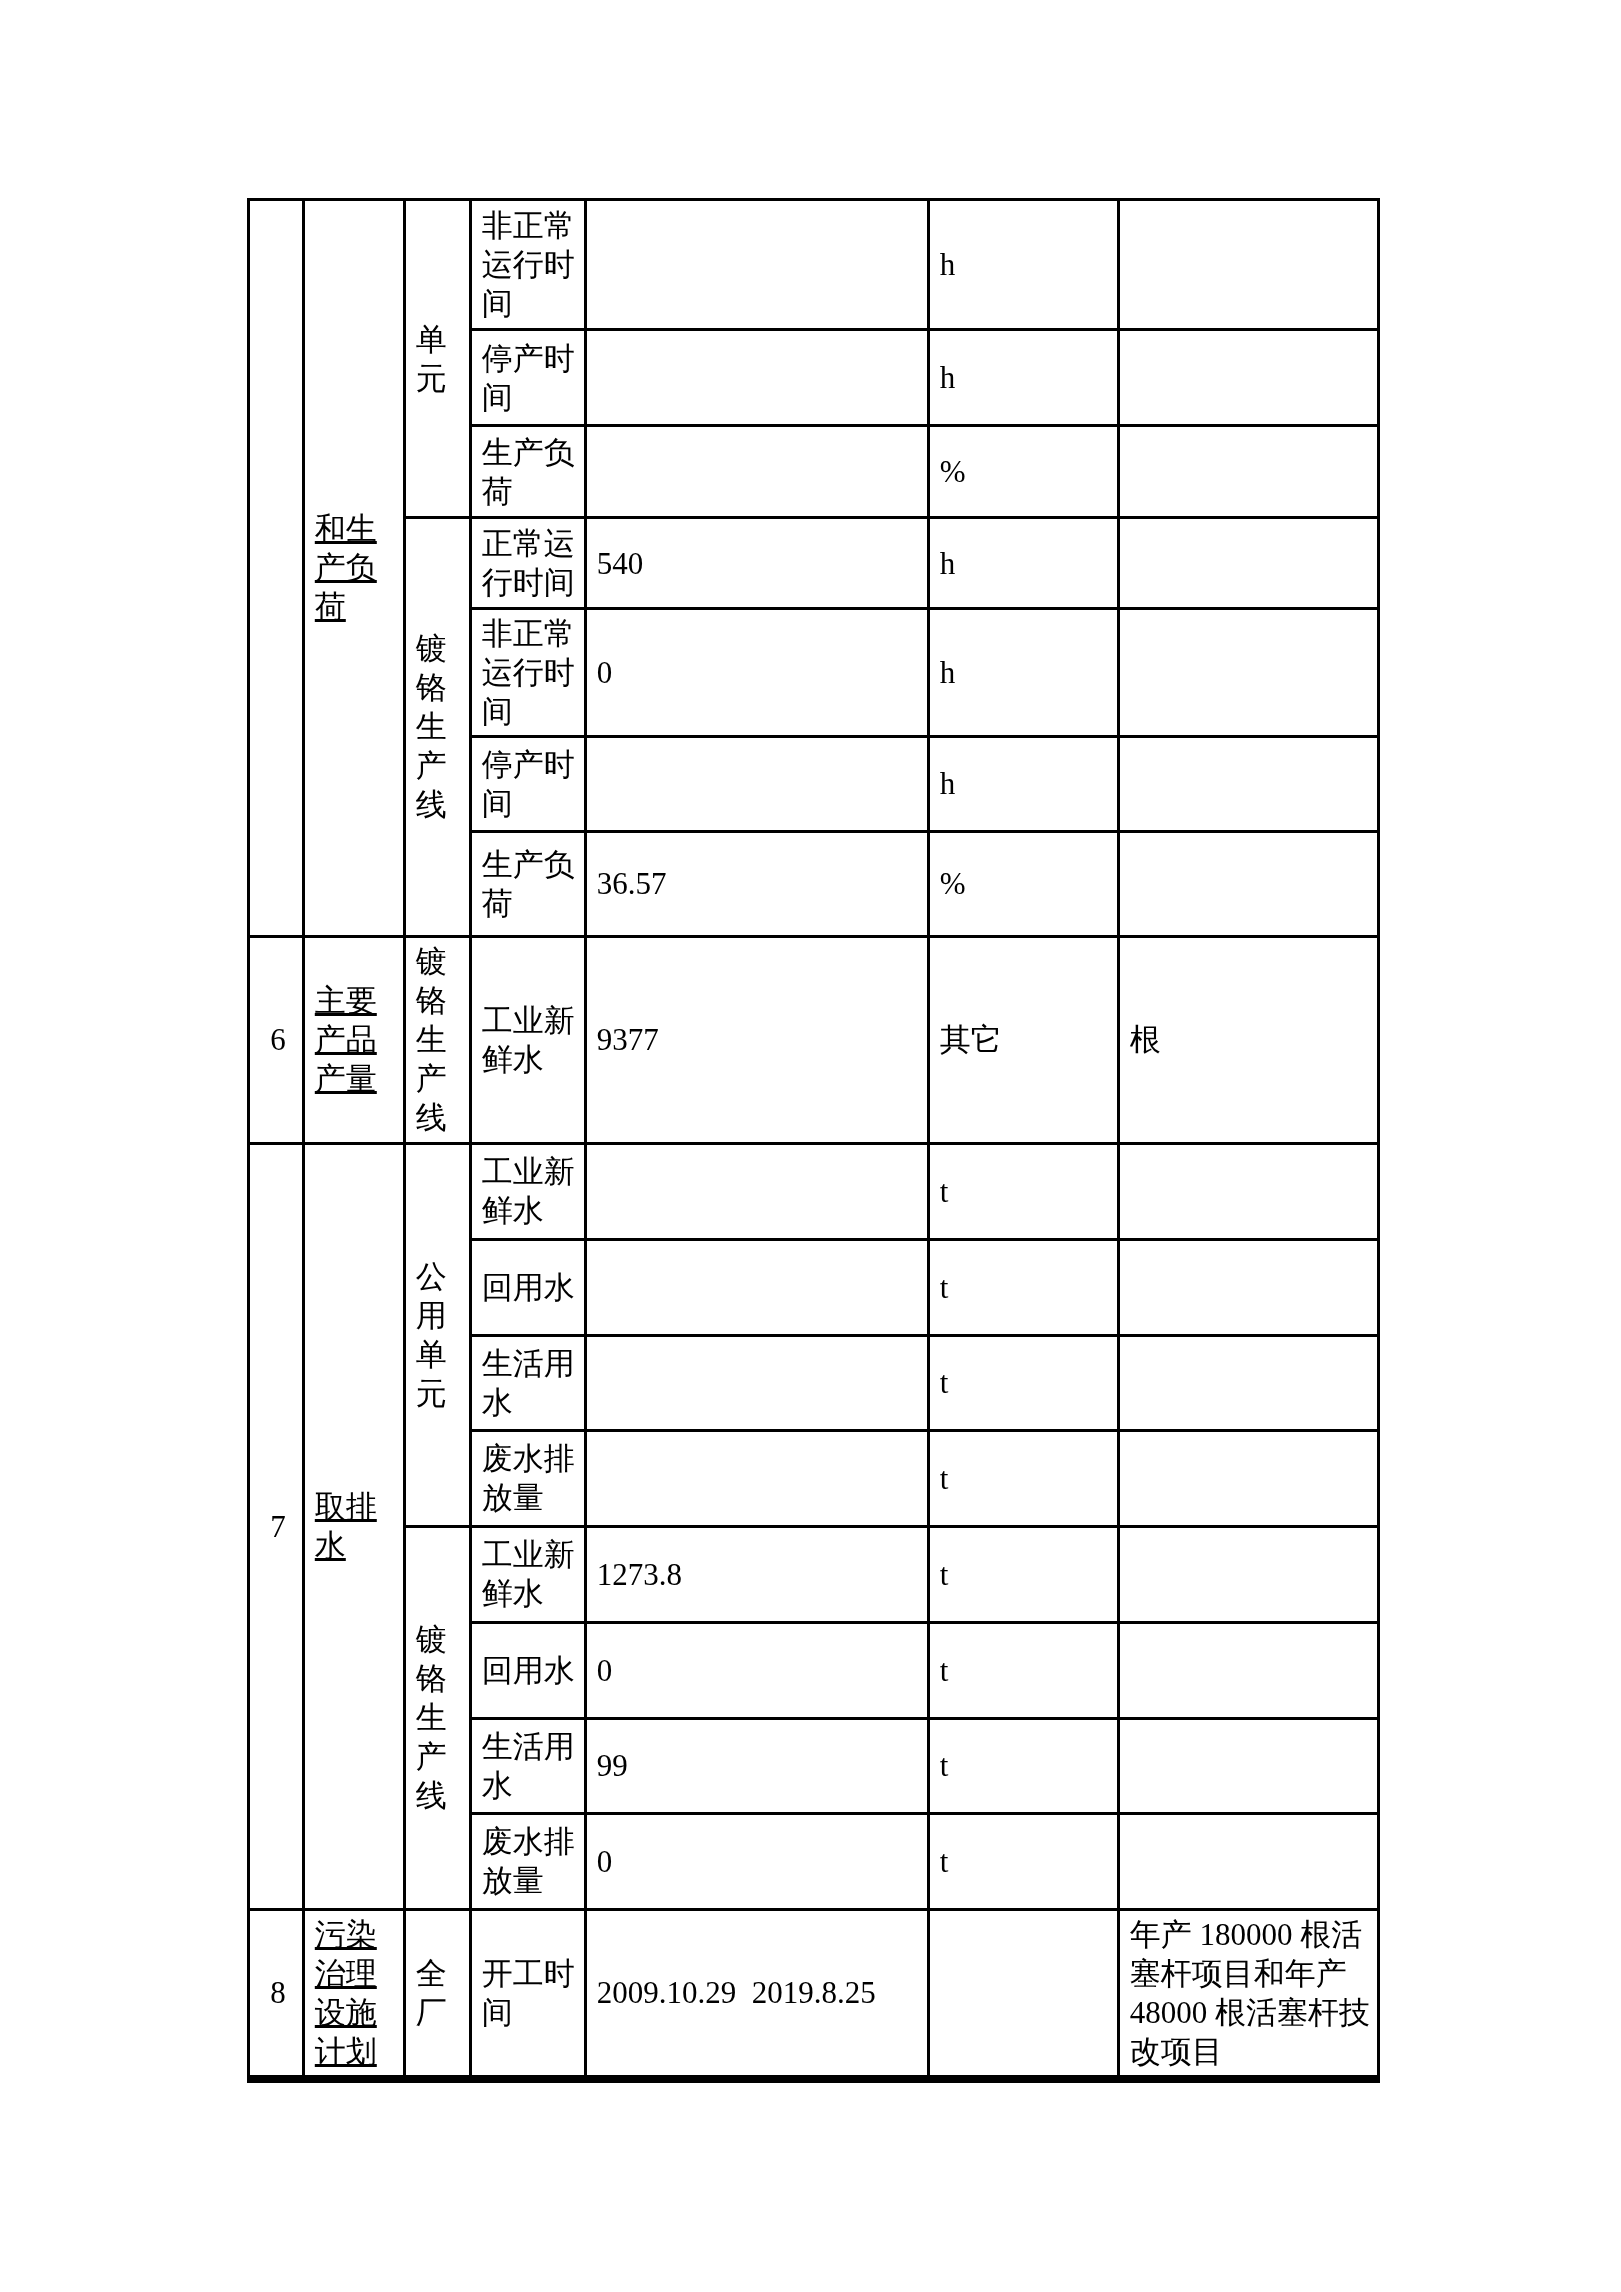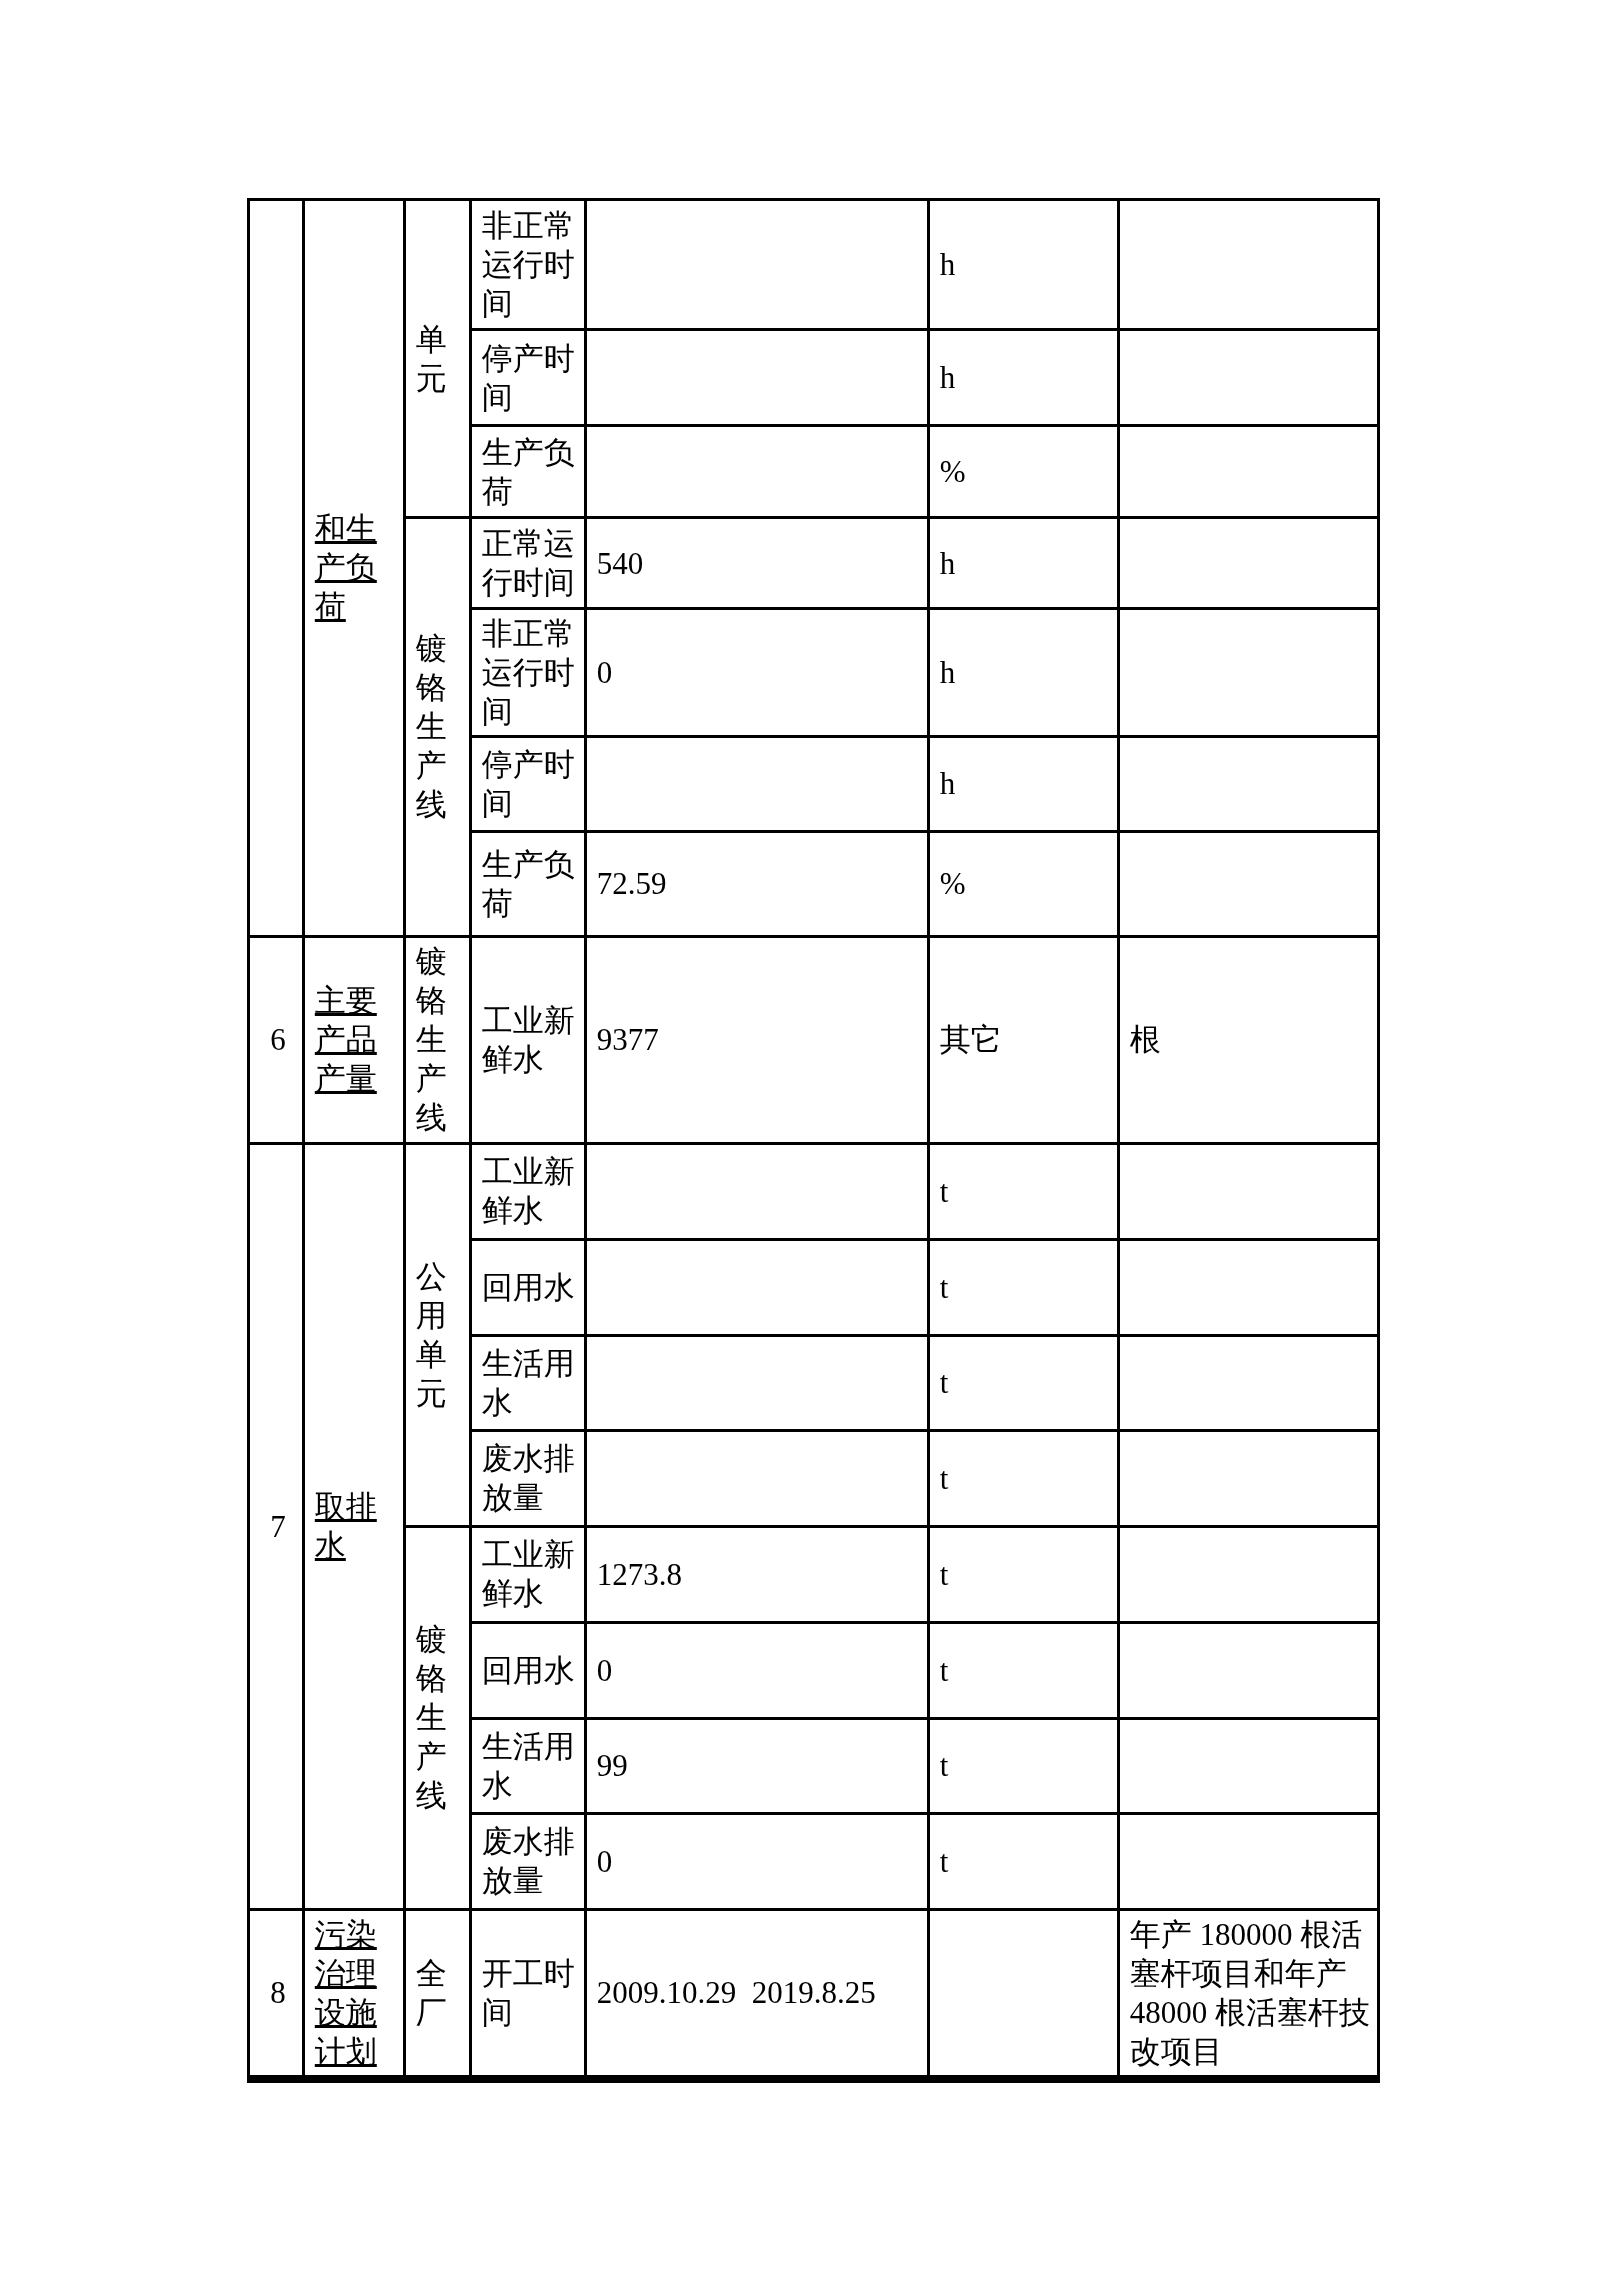--- a/index.html
+++ b/index.html
@@ -97,21 +97,21 @@
         <td class="c-remark"></td>
       </tr>
       <tr style="height:95px">
         <td class="c-item">停产时间</td>
         <td class="c-value"></td>
         <td class="c-meas">h</td>
         <td class="c-remark"></td>
       </tr>
       <tr style="height:105px">
         <td class="c-item">生产负荷</td>
-        <td class="c-value">72.59</td>
+        <td class="c-value">36.57</td>
         <td class="c-meas">%</td>
         <td class="c-remark"></td>
       </tr>
 
       <tr style="height:207px">
         <td class="c-no">6</td>
         <td class="c-cat">主要产品产量</td>
         <td class="c-unit">镀铬生产线</td>
         <td class="c-item">工业新鲜水</td>
         <td class="c-value">9377</td>

